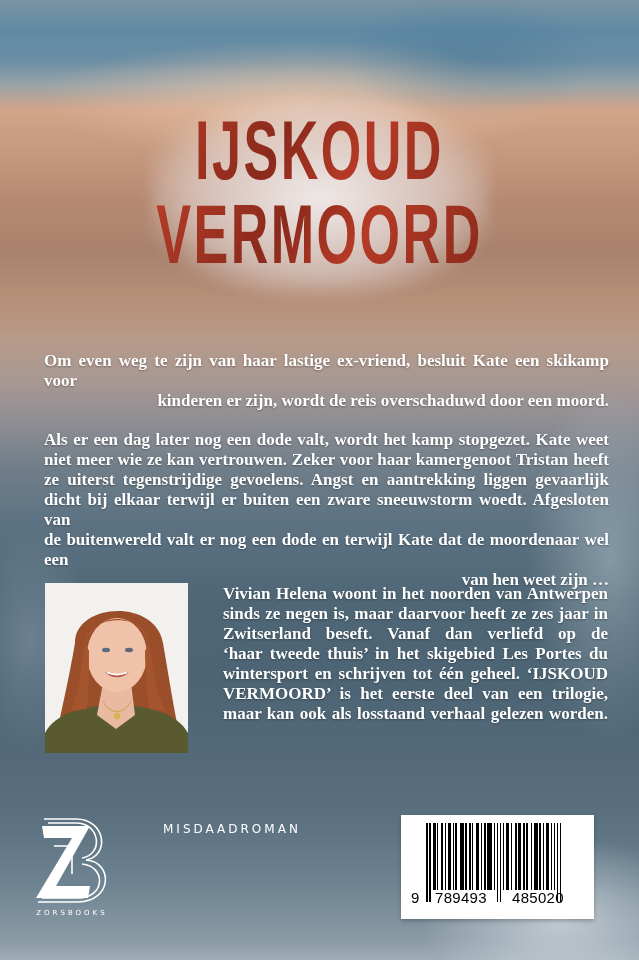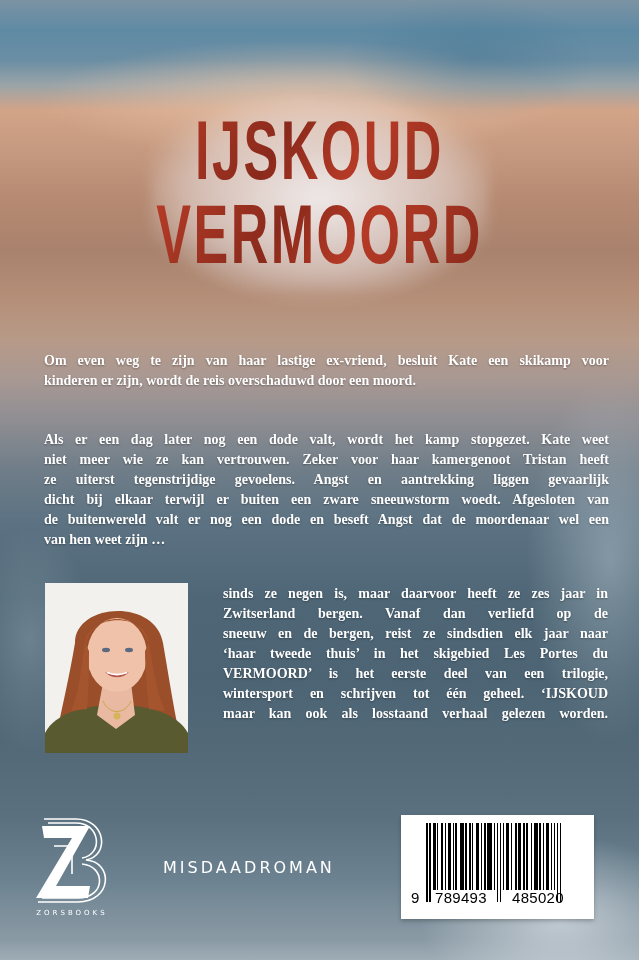--- a/index.html
+++ b/index.html
@@ -38,38 +38,38 @@
     color: #9c3422;
     background: linear-gradient(135deg, #c1402a 0%, #8a2a1c 40%, #b53a26 60%, #7e2619 100%);
     -webkit-background-clip: text; background-clip: text; -webkit-text-fill-color: transparent;
     transform: scaleX(0.62); transform-origin: center;
     letter-spacing: 4px;
   }
   .title.l1 { top: 108px; font-size: 84px; line-height: 84px; }
   .title.l2 { top: 192px; font-size: 84px; line-height: 84px; }
   .para {
     position: absolute; font-family: "Liberation Serif", serif; font-weight: bold;
-    color: #ffffff; font-size: 14px; line-height: 20px; text-align: justify;
+    color: #ffffff; font-size: 17px; line-height: 20px; text-align: justify;
     text-shadow: 0 1px 2px rgba(0,0,0,0.35);
   }
   .p1 { left: 44px; top: 351px; width: 565px; }
   .p2 { left: 44px; top: 430px; width: 565px; }
   .p3 { left: 223px; top: 584px; width: 385px; }
   .para span { display: block; }
-  .para span.last { text-align: left; }
+  .para span.last { text-align: right; }
   .para span:not(.last) { text-align-last: justify; }
   .photo {
     position: absolute; left: 45px; top: 583px; width: 143px; height: 170px;
     background: #f1f1ef; overflow: hidden;
   }
   .photo svg { display: block; }
   .logo { position: absolute; left: 28px; top: 816px; width: 88px; height: 102px; }
   .genre {
-    position: absolute; left: 163px; top: 858px; font-family: "DejaVu Sans", sans-serif;
-    color: #ffffff; font-size: 16px; letter-spacing: 3px; font-weight: normal;
+    position: absolute; left: 163px; top: 822px; font-family: "DejaVu Sans", sans-serif;
+    color: #ffffff; font-size: 12px; letter-spacing: 3px; font-weight: normal;
   }
   .barcode-box {
     position: absolute; left: 401px; top: 815px; width: 193px; height: 104px;
     background: #ffffff;
     box-shadow: 0 2px 4px rgba(0,0,0,0.25);
   }
   .bars { position: absolute; left: 25px; top: 8px; width: 148px; height: 67px; display: flex; align-items: flex-start; }
   .bars i { display: block; background: #000; height: 67px; }
   .bars i.g { height: 79px; }
   .isbn {
@@ -92,21 +92,21 @@
   <div class="para p1">
     <span>Om even weg te zijn van haar lastige ex-vriend, besluit Kate een skikamp voor</span>
     <span class="last">kinderen er  zijn, wordt de reis overschaduwd door een moord.</span>
   </div>
 
   <div class="para p2">
     <span>Als er een dag later nog een dode valt, wordt het kamp stopgezet. Kate weet</span>
     <span>niet meer wie ze kan vertrouwen. Zeker voor haar kamergenoot Tristan heeft</span>
     <span>ze uiterst tegenstrijdige gevoelens. Angst en aantrekking liggen gevaarlijk</span>
     <span>dicht bij elkaar terwijl er buiten een zware sneeuwstorm woedt. Afgesloten van</span>
-    <span>de buitenwereld valt er nog een dode en beseft Angst dat de moordenaar wel een</span>
+    <span>de buitenwereld valt er nog een dode en terwijl Kate dat de moordenaar wel een</span>
     <span class="last">van hen weet zijn …</span>
   </div>
 
   <div class="photo">
     <svg width="143" height="170" viewBox="0 0 143 170">
       <rect width="143" height="170" fill="#f2f1ee"></rect>
 
       <path d="M30 60 C30 20, 110 15, 118 60 C124 95, 128 120, 132 140 L14 140 C18 120, 24 95, 30 60 Z" fill="#9a4e2a"></path>
 
       <path d="M0 170 L0 150 C10 130, 40 122, 71 122 C102 122, 132 130, 143 150 L143 170 Z" fill="#5a5a30"></path>
@@ -124,26 +124,26 @@
 
       <path d="M60 89 C66 96, 78 96, 84 89 C78 92, 66 92, 60 89 Z" fill="#b5564f"></path>
       <path d="M62 89.5 C68 92, 76 92, 82 89.5" stroke="#fff" stroke-width="1.6" fill="none"></path>
 
       <path d="M58 118 C64 132, 80 132, 86 118" stroke="#c9a94a" stroke-width="1" fill="none"></path>
       <circle cx="72" cy="133" r="3.5" fill="#d6b45a"></circle>
     </svg>
   </div>
 
   <div class="para p3">
+    <span>Vivian Helena woont in het noorden van Antwerpen</span>
     <span>sinds ze negen is, maar daarvoor heeft ze zes jaar in</span>
-    <span>Zwitserland bergen. Vanaf dan verliefd op de</span>
-    <span>sneeuw en de bergen, reist ze sindsdien elk jaar naar</span>
+    <span>Zwitserland beseft. Vanaf dan verliefd op de</span>
     <span>‘haar tweede thuis’ in het skigebied Les Portes du</span>
+    <span>wintersport en schrijven tot één geheel. ‘IJSKOUD</span>
     <span>VERMOORD’ is het eerste deel van een trilogie,</span>
-    <span>wintersport en schrijven tot één geheel. ‘IJSKOUD</span>
     <span>maar kan ook als losstaand verhaal gelezen worden.</span>
   </div>
 
   <div class="logo">
     <svg width="88" height="102" viewBox="0 0 88 102">
       <g fill="none" stroke="#ffffff" stroke-width="1.6">
         <path d="M16 3 L48 3 C78 3, 82 40, 58 44 C86 46, 84 86, 50 86 L10 86"></path>
         <path d="M20 7 L48 7 C72 7, 76 38, 54 42"></path>
         <path d="M54 48 C78 50, 78 82, 50 82 L14 82"></path>
         <path d="M26 30 L44 30 L44 58"></path>

